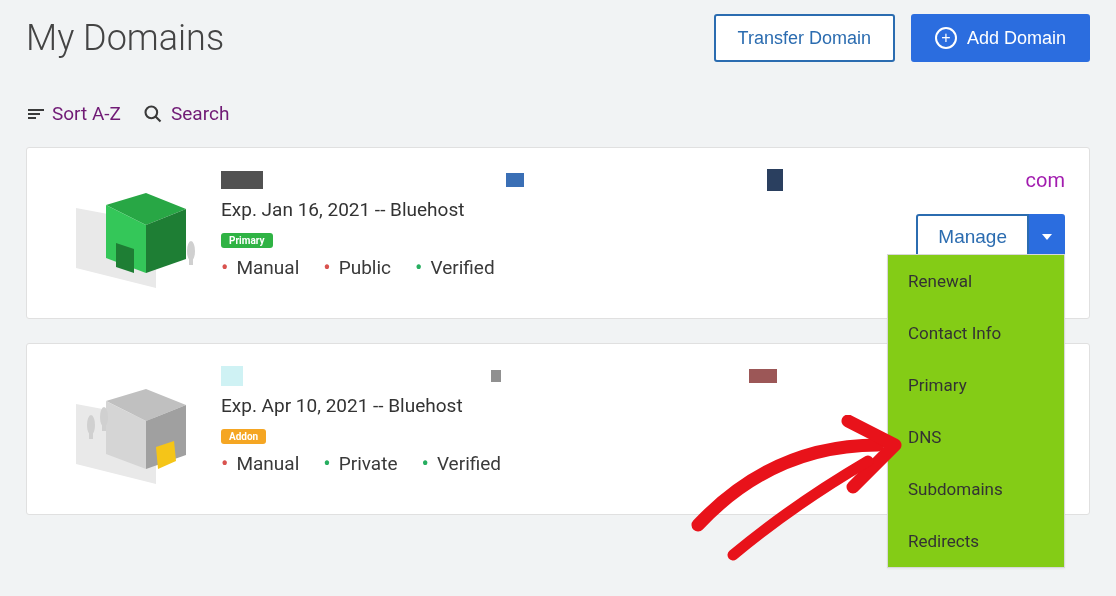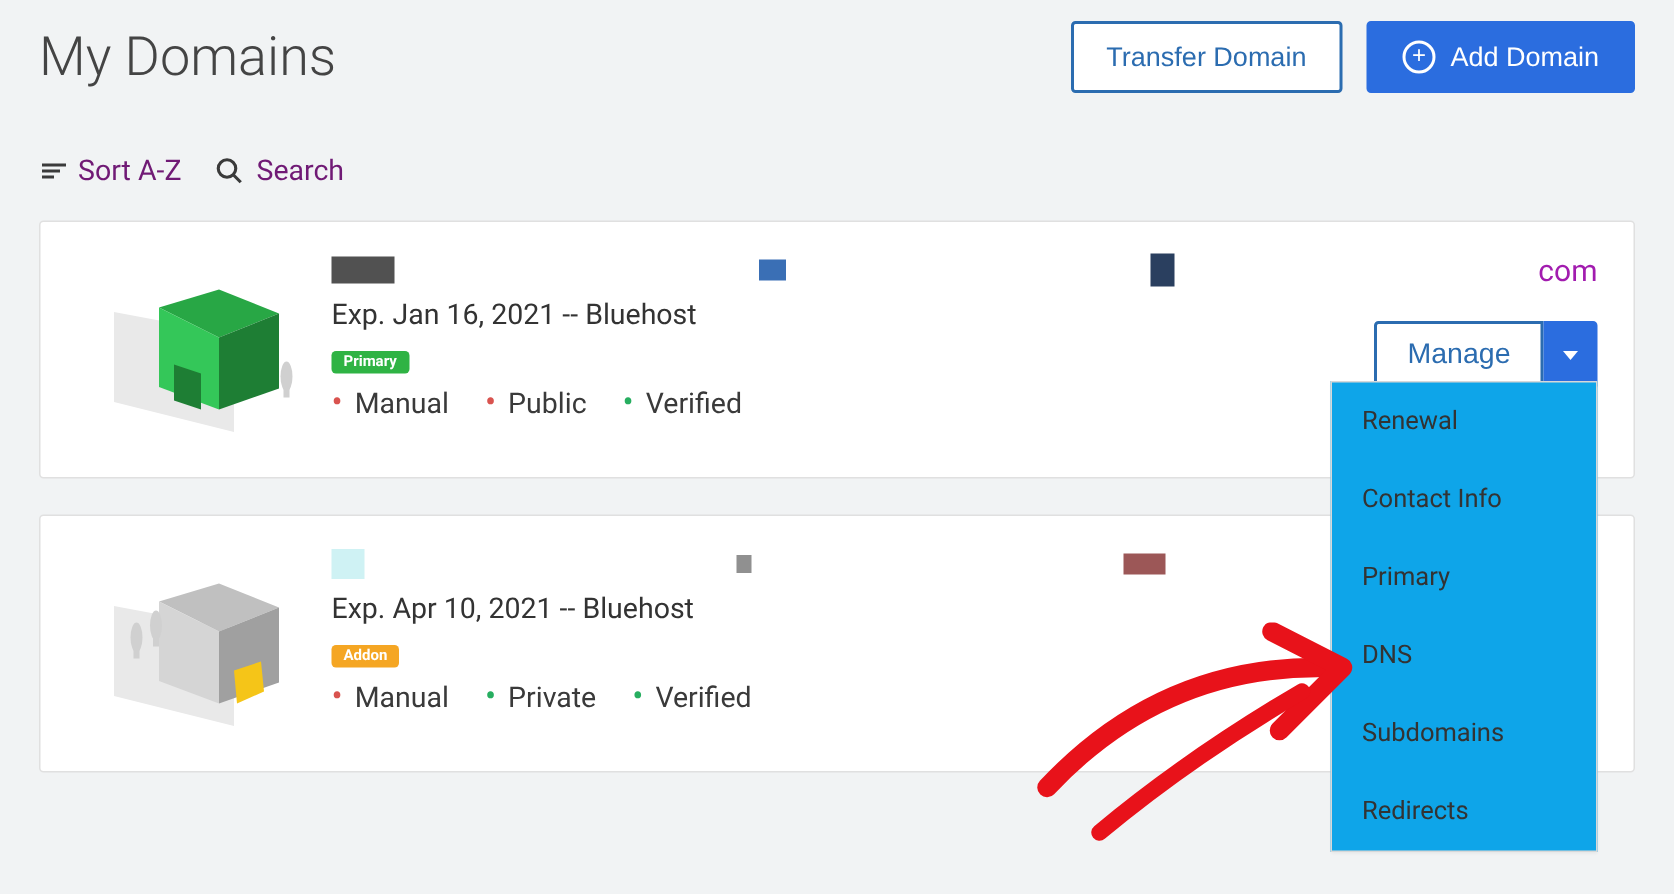--- a/index.html
+++ b/index.html
@@ -182,21 +182,21 @@
     width:0;height:0;
     border-left:5px solid transparent;
     border-right:5px solid transparent;
     border-top:6px solid #fff;
   }
   .dropdown {
     position:absolute;
     top:106px;
     right:24px;
     width:178px;
-    background:#0ea5e9;
+    background:#84cc16;
     border:1px solid #d8d8d8;
     z-index:20;
     box-shadow: 0 1px 2px rgba(0,0,0,.05);
   }
   .dropdown-item {
     padding:16px 20px;
     font-size:17px;
     color:#333;
     cursor:pointer;
   }

